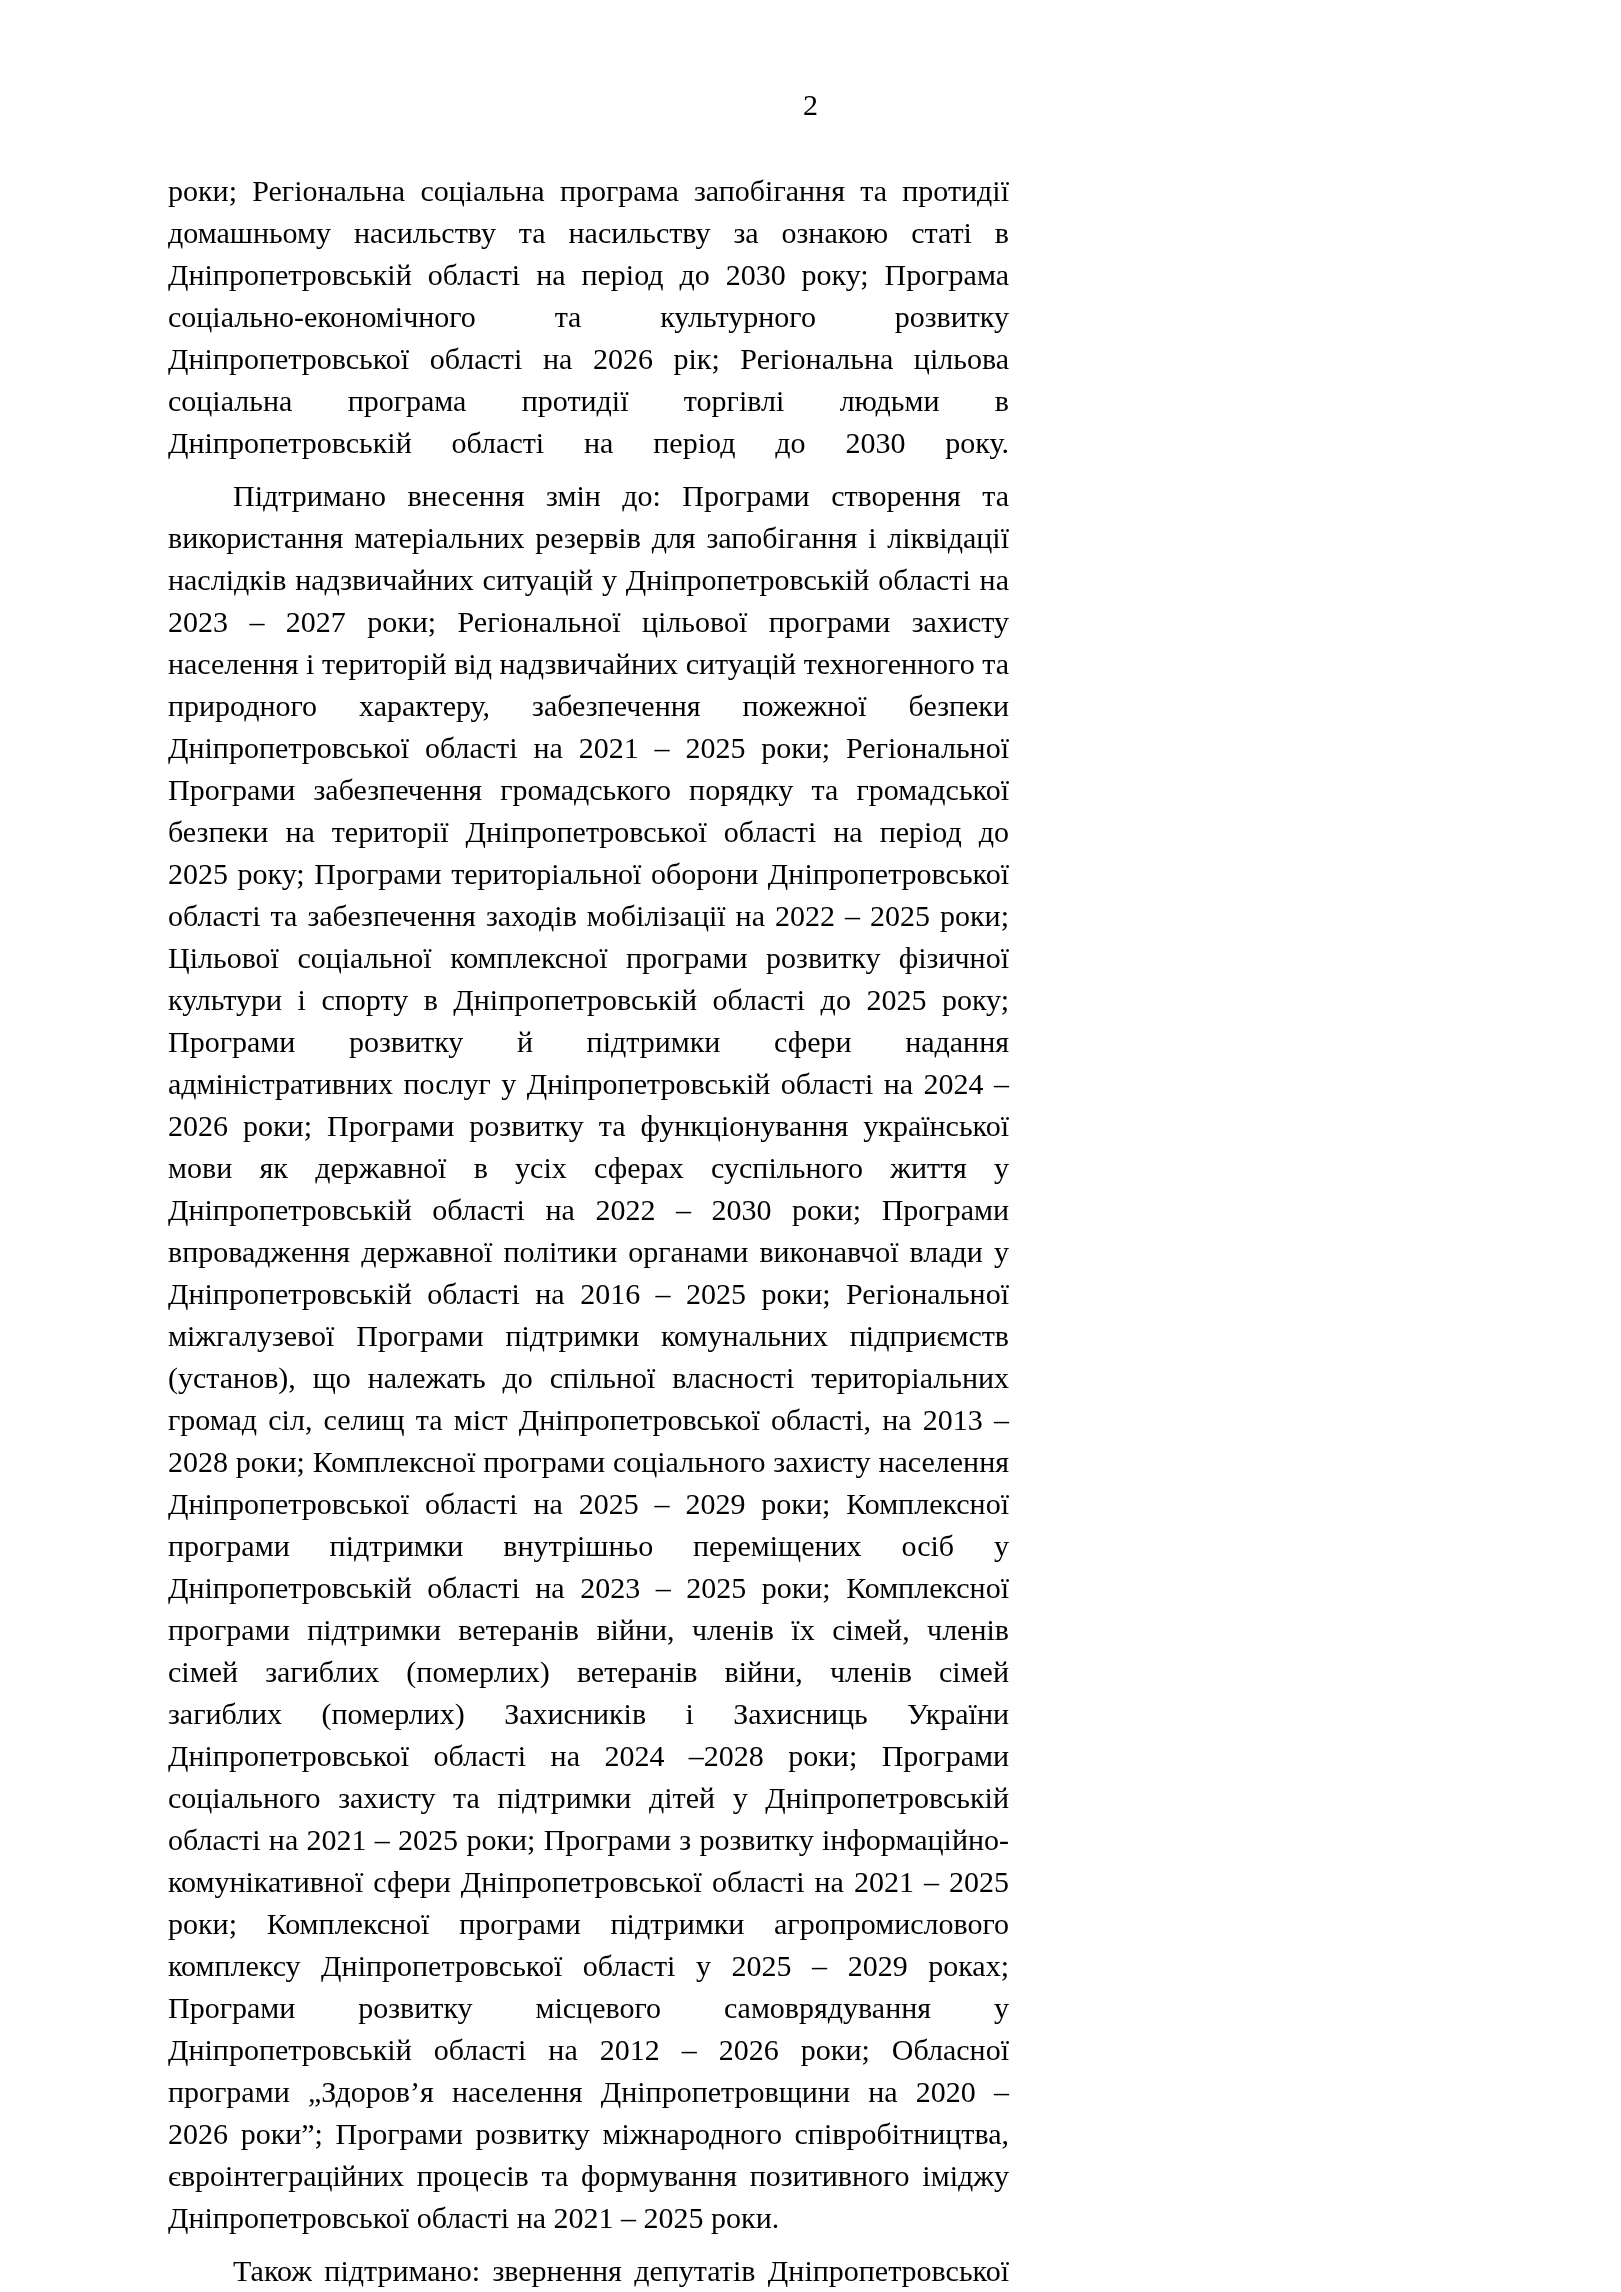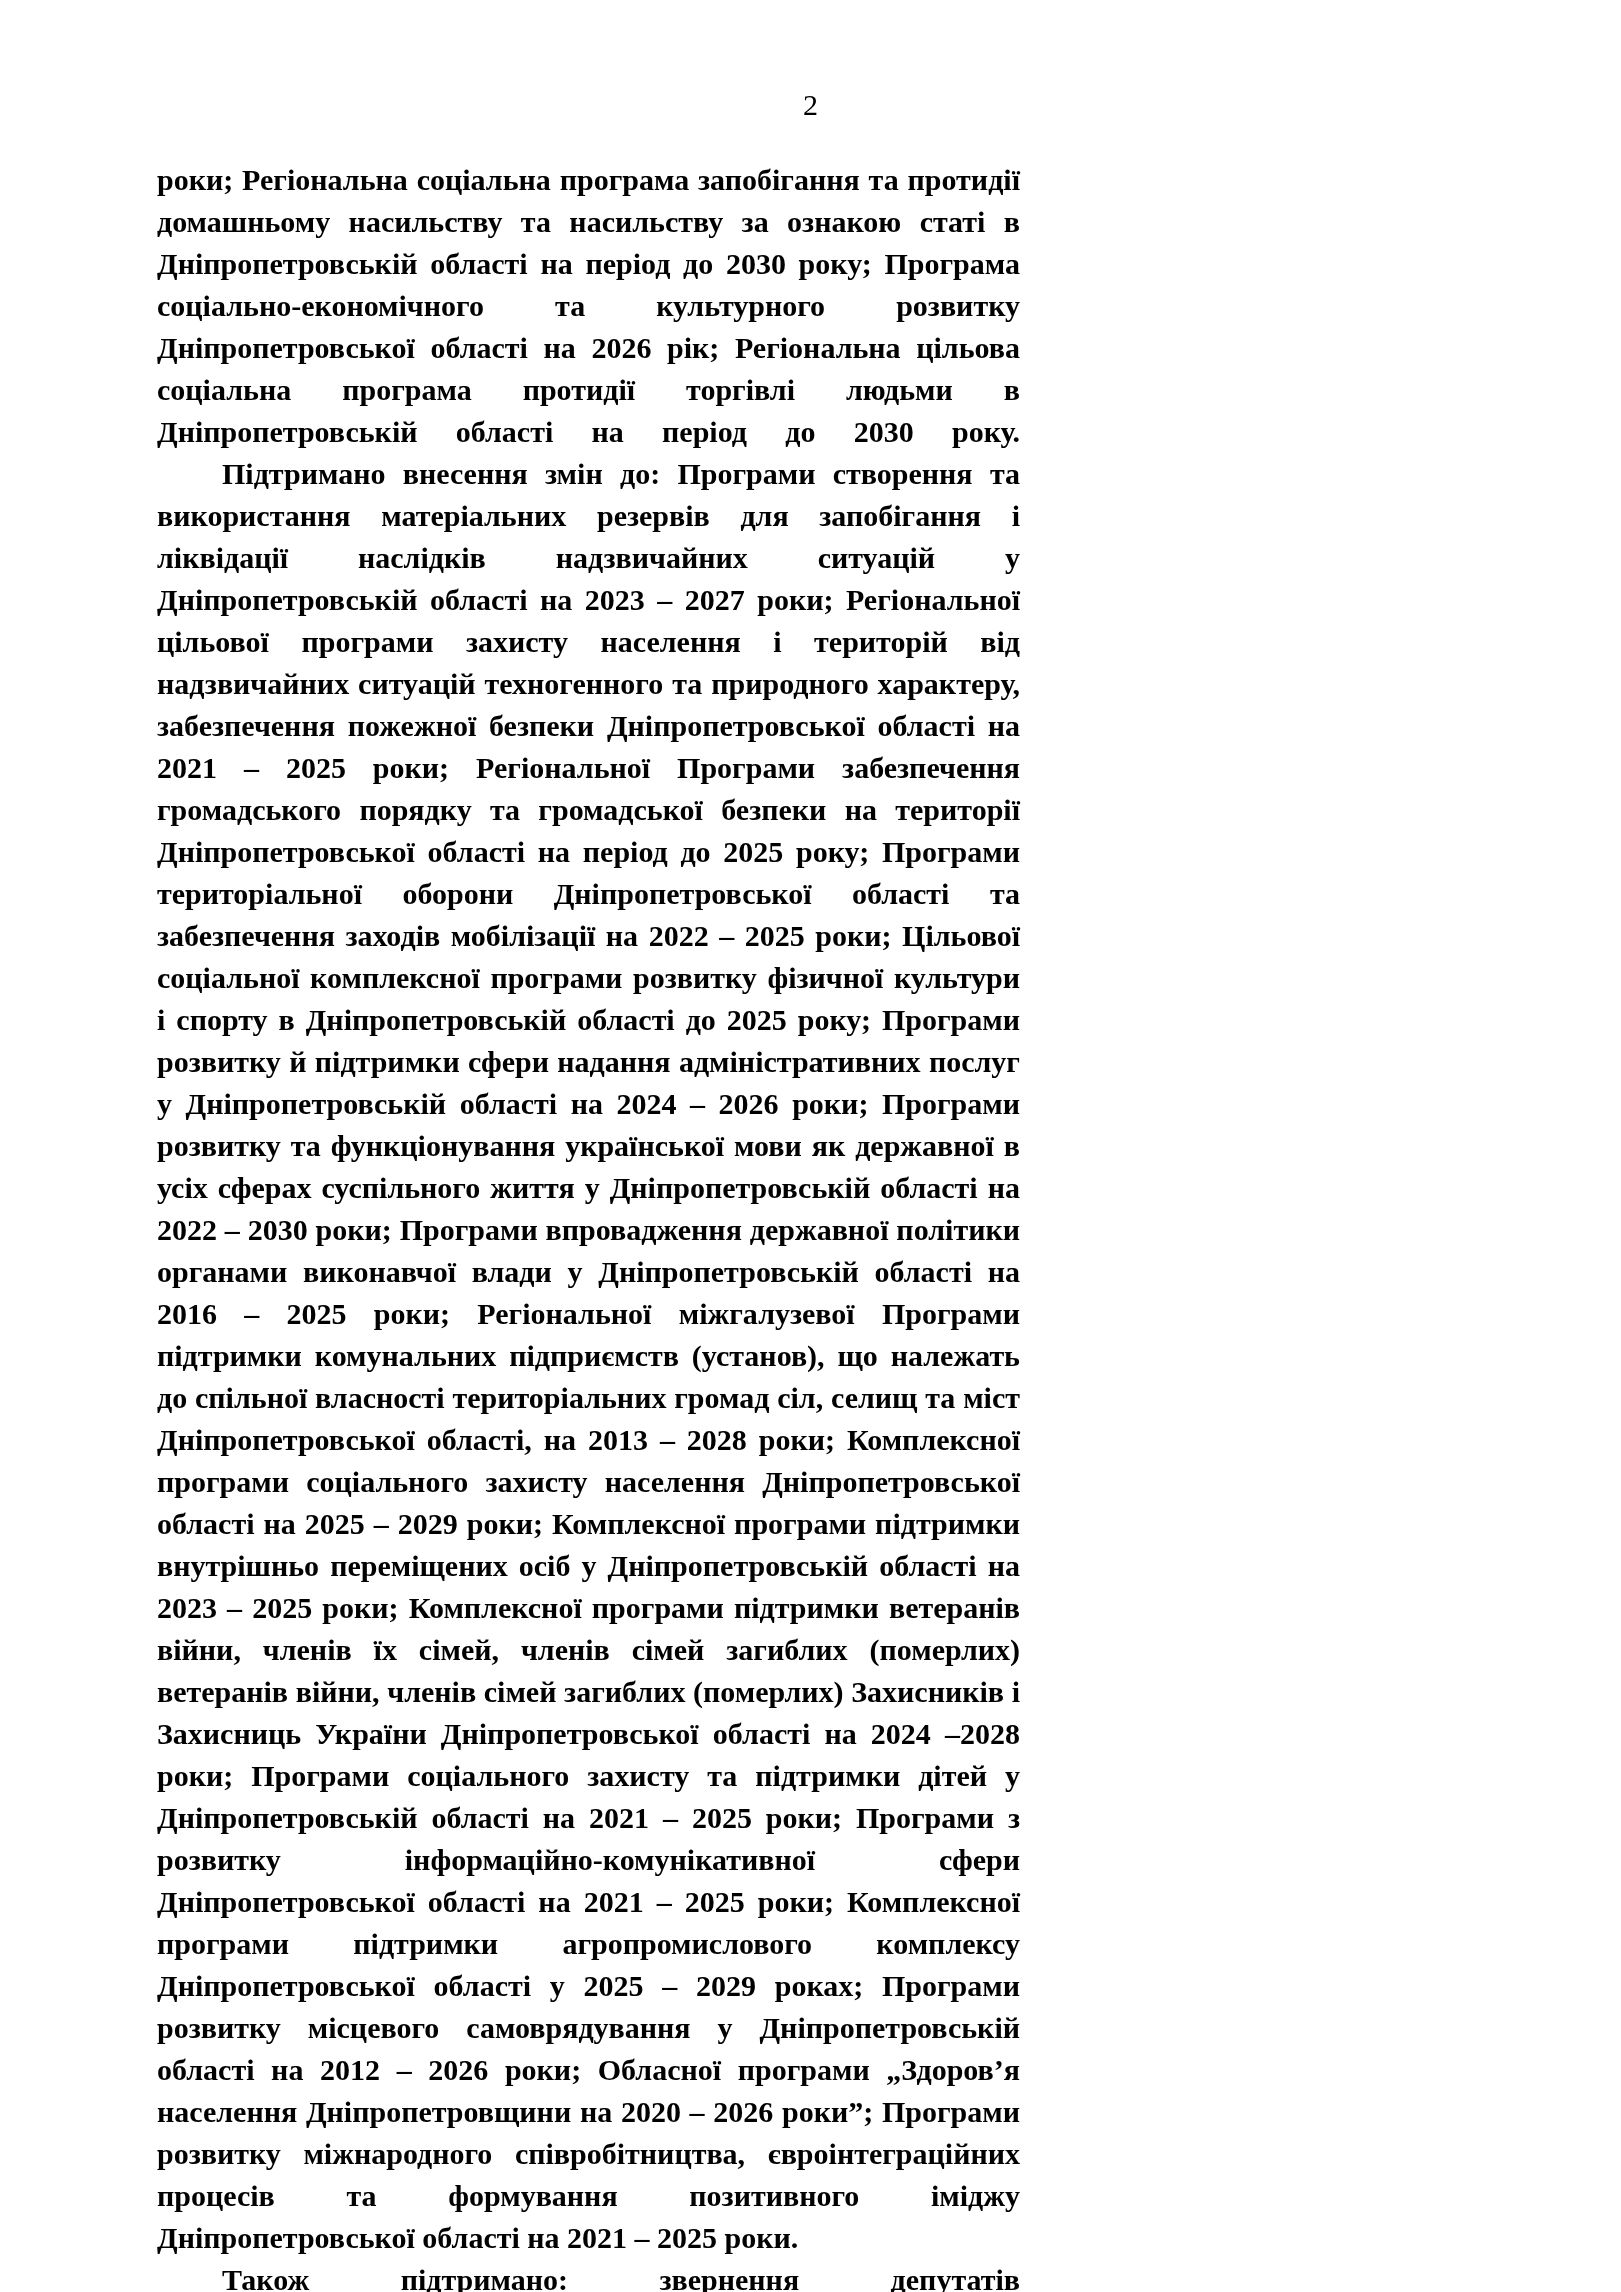--- a/index.html
+++ b/index.html
@@ -32,25 +32,24 @@
     top: 159px;
     left: 157px;
     width: 863px;
     font-size: 30px;
     line-height: 42px;
     text-align: justify;
     text-justify: inter-word;
     hyphens: none;
   }
   .body-text p {
-    margin: 0;
+    margin: 11px;
     padding: 0;
     text-align: justify;
     text-indent: 0;
-    font-weight: bold;
   }
   .body-text p.indent {
     text-indent: 65px;
   }
   
   .body-text p.justify-all {
     text-align-last: justify;
   }
 </style>
 </head>

